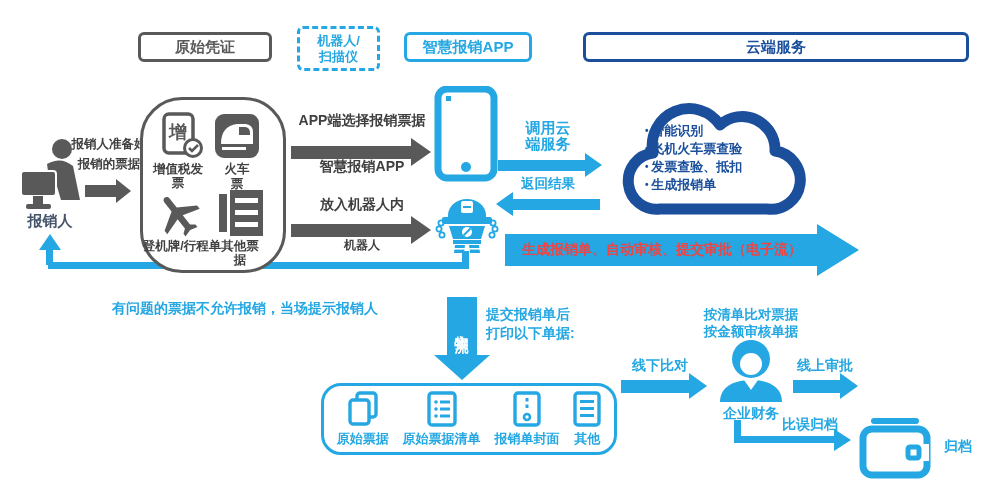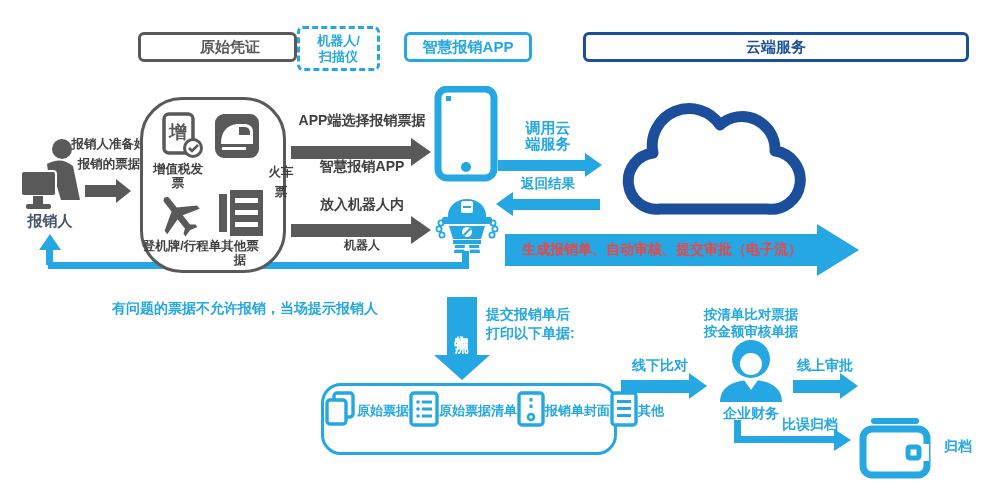--- a/index.html
+++ b/index.html
@@ -21,29 +21,29 @@
   .ha{position:absolute;display:flex;align-items:center;}
   .ha .s{flex:1;}
   .ha .h{width:0;height:0;}
   
   .cloudlist{position:absolute;left:645px;top:122px;font-size:13px;font-weight:bold;
              color:#1B4F9C;line-height:18px;}
   .cloudlist div{white-space:nowrap;}
   .cloudlist div::before{content:"•  ";font-size:10px;vertical-align:1px;}
   .doc-items{position:absolute;left:323px;top:385px;width:292px;height:66px;
              display:flex;justify-content:space-evenly;align-items:flex-start;}
-  .doc-item{display:flex;flex-direction:row;align-items:center;padding-top:6px;}
+  .doc-item{display:flex;flex-direction:column;align-items:center;padding-top:6px;}
   .doc-item .dlabel{font-size:13px;font-weight:bold;color:#24A7E2;white-space:nowrap;margin-top:3px;}
 </style>
 </head>
 <body>
 
 <div class="canvas">
 
-  <div class="hbox gray" style="left:138px;top:32px;width:128px;height:24px;border:3px solid #595959;padding-left:25px;">
+  <div class="hbox gray" style="left:138px;top:32px;width:128px;height:24px;border:3px solid #595959;">
     <span>原始凭证</span>
   </div>
   <div class="hbox blue pre" style="left:297px;top:26px;width:77px;height:39px;border:3px dashed #24A7E2;font-size:13px;">
     <span class="pre">机器人/
 扫描仪</span>
   </div>
   <div class="hbox blue" style="left:404px;top:32px;width:122px;height:24px;border:3px solid #24A7E2;">
     <span>智慧报销APP</span>
   </div>
   <div class="hbox navy" style="left:583px;top:32px;width:380px;height:24px;border:3px solid #1B4F9C;">
@@ -79,21 +79,21 @@
       <path d="M30 37 l3 3 l6 -6" stroke="#595959" stroke-width="2.6" fill="none"></path>
     </svg>
     <div class="lbl dark ctr" style="left:4px;top:62px;width:62px;font-size:12.5px;line-height:14px;">增值税发票</div>
 
     <svg class="abs" style="left:72px;top:14px;" width="44" height="44" viewBox="0 0 44 44">
       <rect x="0" y="0" width="44" height="44" rx="9" fill="#595959"></rect>
       <path d="M6 30 Q6 12 22 10 L31 10 Q38 11 38 18 L38 30 Z" fill="#fff"></path>
       <path d="M24 13 L30 13 Q35 13.5 35 19 L35 21 L24 21 Z" fill="#595959"></path>
       <rect x="7" y="33" width="24" height="3" fill="#fff"></rect>
     </svg>
-    <div class="lbl dark ctr" style="left:76px;top:62px;width:36px;font-size:12.5px;line-height:20px;margin-left:44px;">火车票</div>
+    <div class="lbl dark ctr" style="left:76px;top:62px;width:36px;font-size:12.5px;line-height:15px;">火车票</div>
 
     <svg class="abs" style="left:8px;top:88px;" width="56" height="52" viewBox="0 0 24 24">
       <path transform="rotate(-38 12 12)" fill="#595959" d="M21 16v-2l-8-5V3.5c0-.83-.67-1.5-1.5-1.5S10 2.67 10 3.5V9l-8 5v2l8-2.5V19l-2 1.5V22l3.5-1 3.5 1v-1.5L13 19v-5.5l8 2.5z"></path>
     </svg>
     <div class="lbl dark ctr" style="left:-2px;top:139px;width:82px;font-size:12.5px;line-height:14px;">登机牌/行程单</div>
 
     <svg class="abs" style="left:76px;top:90px;" width="44" height="46" viewBox="0 0 44 46">
       <rect x="0" y="4" width="8" height="38" fill="#595959"></rect>
       <rect x="11" y="0" width="33" height="46" fill="#595959"></rect>
       <rect x="16" y="8" width="23" height="5" fill="#fff"></rect>
@@ -152,20 +152,26 @@
   </div>
   <div class="lbl blue ctr nw" style="left:514px;top:175px;width:68px;font-size:13.5px;">返回结果</div>
   <div class="ha" style="left:496px;top:192px;width:104px;">
     <div class="h" style="border:12px solid transparent;border-left:0;border-right:17px solid #24A7E2;"></div>
     <div class="s" style="height:11px;background:#24A7E2;"></div>
   </div>
 
   <svg class="abs" style="left:608px;top:83px;" width="207" height="147" viewBox="0 0 207 147">
     <path d="M52 126 A28 28 0 1 1 45 70 A37 37 0 0 1 112 42 A33 33 0 0 1 167 68 A27 27 0 1 1 159 126 Z" fill="#fff" stroke="#1B4F9C" stroke-width="11" stroke-linejoin="round"></path>
   </svg>
+  <div class="cloudlist">
+    <div>智能识别</div>
+    <div>飞机火车票查验</div>
+    <div>发票查验、抵扣</div>
+    <div>生成报销单</div>
+  </div>
 
   <div class="abs" style="left:505px;top:223px;width:355px;height:56px;">
     <svg width="355" height="56" viewBox="0 0 355 56">
       <polygon points="0,11 312,11 312,1 354,27 312,53 312,43 0,43" fill="#24A7E2"></polygon>
     </svg>
     <div class="lbl ctr nw" style="left:8px;top:18px;width:298px;font-size:14px;color:#ef4444;">生成报销单、自动审核、提交审批（电子流）</div>
   </div>
 
 
   <div class="lbl blue nw" style="left:112px;top:300px;font-size:14px;">有问题的票据不允许报销，当场提示报销人</div>

